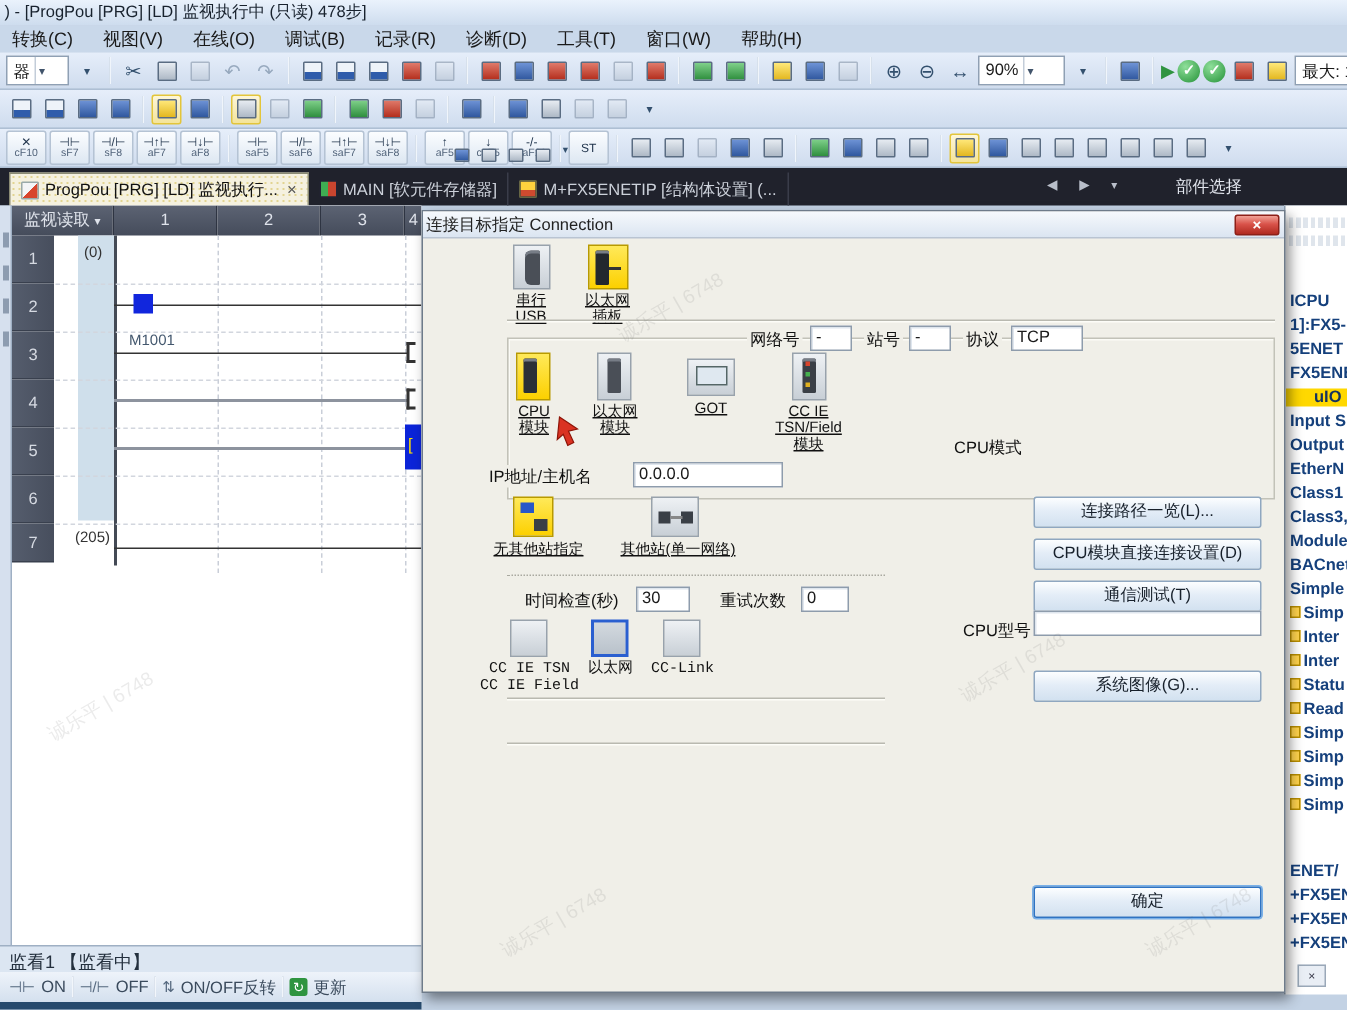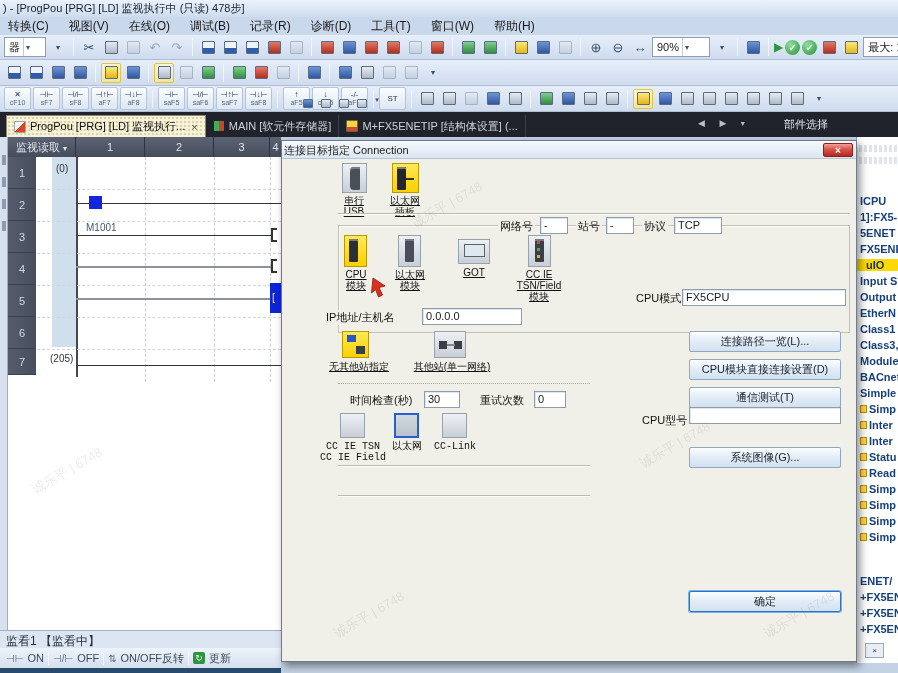--- a/index.html
+++ b/index.html
@@ -74,21 +74,21 @@
   .wireg { position:absolute; height:2px; background:#8d939e; }
   .steplab { position:absolute; font-size:10px; color:#333; }
   .contact { position:absolute; width:13px; height:13px; background:#1126dd; }
   .clabel { position:absolute; font-size:10px; color:#44586e; }
   .brk { position:absolute; width:6px; height:14px; border-left:2px solid #333; border-top:2px solid #333; border-bottom:2px solid #333; }
   .selcell { position:absolute; background:#0b24d8; color:#ffe100; font-size:11px; line-height:28px; padding-left:2px; }
   
   #rightpanel { left:856px; top:137px; width:42px; height:526px; background:#fff; border-left:1px solid #8fa0b2; overflow:hidden; }
   .rp-strip { position:absolute; left:2px; width:40px; height:7px; background:repeating-linear-gradient(90deg,#dfe5ec 0 3px,#fff 3px 5px); }
   .rpitem { position:absolute; left:3px; width:42px; font-size:11px; font-weight:bold; color:#15407c; white-space:nowrap; }
-  .rpitem.hl2 { left:0; padding-left:9px; background:#ffd800; color:#14335f; }
+  .rpitem.hl2 { left:0; padding-left:19px; background:#ffd800; color:#14335f; }
   .rpico { display:inline-block; width:7px; height:8px; background:#ffd34d; border:1px solid #b98e00; margin-right:2px; }
   .rpclose { position:absolute; left:8px; top:506px; width:19px; height:15px; background:#e9eef5;
     border:1px solid #9aa8b8; font-size:8px; text-align:center; line-height:13px; color:#334; }
   
   #watch { left:0; top:630px; width:281px; height:43px; background:#dce6f2; border-top:1px solid #9fb0c4; }
   #watch .wtitle { position:absolute; left:6px; top:2px; font-size:12px; color:#24303e; }
   #watch .wbar { position:absolute; left:0; top:17px; width:281px; height:20px;
     background:linear-gradient(#eef3fa,#d4e0ee); display:flex; align-items:center; gap:4px; padding-left:6px; font-size:11px; color:#3a4a5c; }
   #watch .wg { font-size:10px; color:#55687e; }
   #watch .wstrip { position:absolute; left:0; top:37px; width:281px; height:6px; background:#274a6d; }
@@ -594,21 +594,20 @@
   </div>
   <div class="dlab" style="left:222px; top:128px; width:70px;">CC IE
 TSN/Field
 模块</div>
 
   <svg class="abs" style="left:88px; top:136px;" width="18" height="22" viewBox="0 0 18 22">
     <path d="M3,1 L15,9 L9,10.5 L12.5,18 L8.5,20 L5.5,12.5 L1.5,16 Z" fill="#da3222" stroke="#8d1407" stroke-width="0.8"></path>
   </svg>
 
   <span class="flab" style="left:352px; top:150px;">CPU模式</span>
-  <div class="fld" style="left:400px; top:148px; width:164px;">FX5CPU</div>
   <span class="flab" style="left:42px; top:169px;">IP地址/主机名</span>
   <div class="fld" style="left:140px; top:167px; width:100px;">0.0.0.0</div>
 
   <div class="dtile sel" style="left:60px; top:190px; width:27px; height:27px;">
     <b class="dot" style="left:4px; top:3px; width:9px; height:7px; background:#2857c8;"></b>
     <b class="dot" style="left:13px; top:14px; width:9px; height:8px; background:#3a3f46;"></b>
   </div>
   <div class="dlab" style="left:34px; top:220px; width:86px;">无其他站指定</div>
   <div class="dtile" style="left:152px; top:190px; width:32px; height:27px;">
     <b class="dot" style="left:4px; top:9px; width:8px; height:8px; background:#3a3f46;"></b>

